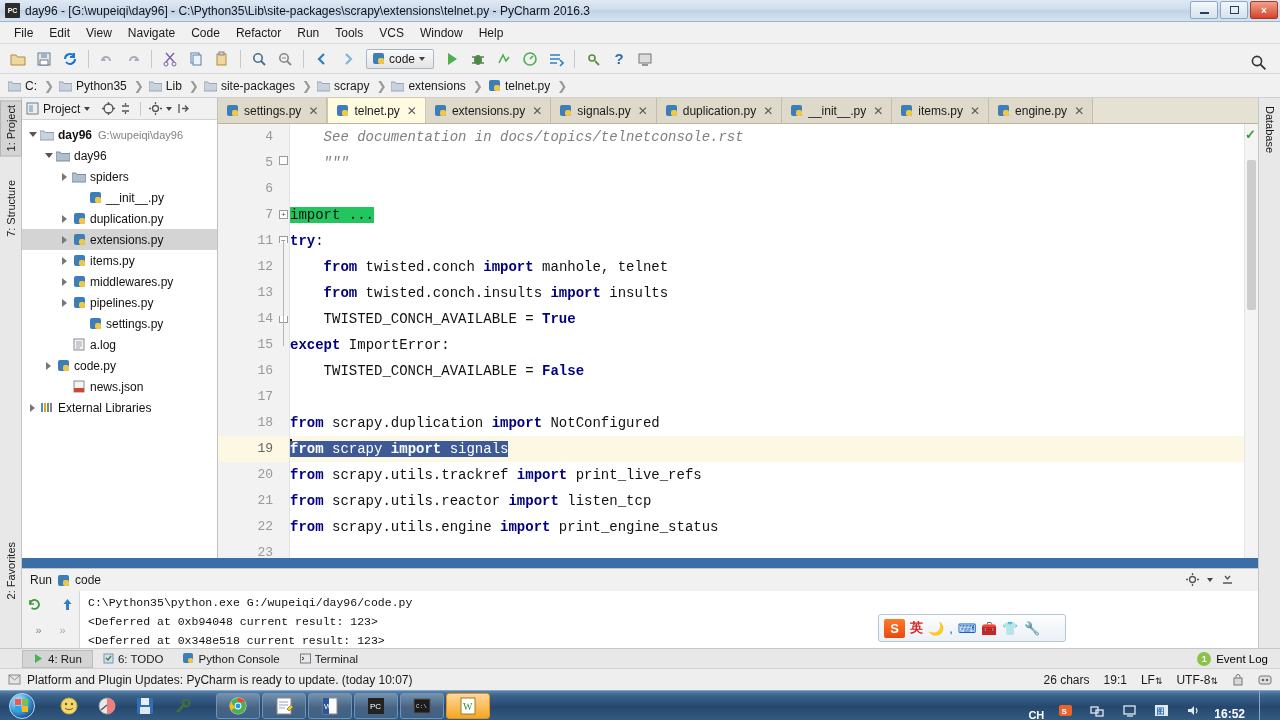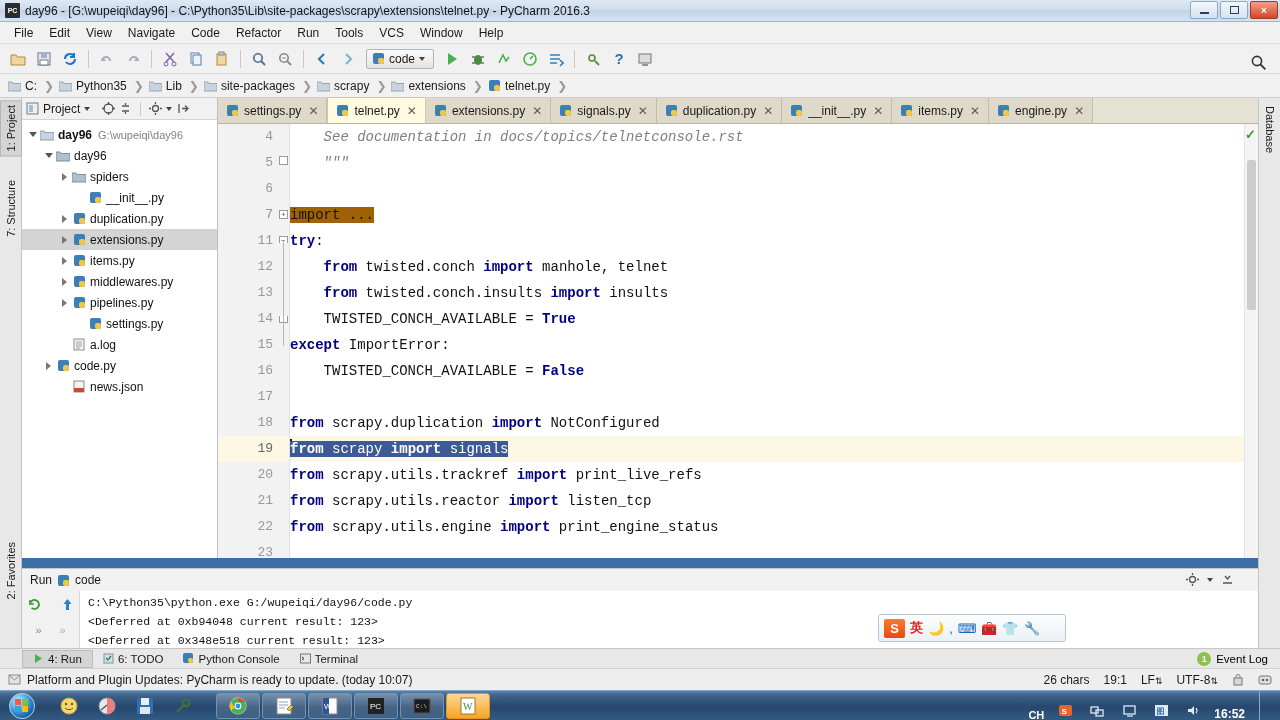--- a/index.html
+++ b/index.html
@@ -153,21 +153,21 @@
   .gutter-row.curr { background: #fcf8e3; }
   .fold {
     position: absolute; right: 1px; top: 8px; width: 9px; height: 9px;
     border: 1px solid #9a9a9a; background: #fff;
     font-size: 8px; line-height: 7px; text-align: center; color: #555;
     font-family: "Liberation Mono", monospace;
   }
   .foldline { position: absolute; right: 5px; width: 1px; background: #b6b6b6; }
   .kw { color: #000080; font-weight: bold; }
   .cmt { color: #808080; font-style: italic; }
-  .folded { background: #a16207; color: #111; }
+  .folded { background: #22c55e; color: #111; }
   .sel-text { background: #3d5a96; color: #fff; }
   .caret { display: inline-block; width: 2px; height: 17px; background: #111; vertical-align: -3px; margin-right: -2px; }
   .vscroll {
     position: absolute; right: 0; top: 0; width: 14px; height: 434px;
     background: #f4f4f4; border-left: 1px solid #e4e4e4;
   }
   .vthumb { position: absolute; left: 2px; top: 36px; width: 9px; height: 150px; background: #cdcdcd; border-radius: 2px; }
   .okmark { position: absolute; right: 2px; top: 3px; color: #3c9a3c; font-size: 13px; font-weight: bold; }
 
   
@@ -685,20 +685,34 @@
         <span class="ticon">
             <svg width="12" height="13">
               <rect x="1" y="1" width="10" height="11" fill="#f4f4f4" stroke="#8c8c8c"></rect>
               <rect x="1" y="8" width="10" height="4" fill="#c94a2e"></rect>
             </svg>
           </span>
         <span class="tlabel">news.json</span>
       </div>
 
 
+      <div class="trow" style="padding-left:4px">
+        <span class="tw">
+            <i class="arrow-r"></i>
+          </span>
+        <span class="ticon">
+            <svg width="14" height="13">
+              <rect x="1" y="2" width="2" height="9" fill="#4a90c4"></rect>
+              <rect x="4" y="2" width="2" height="9" fill="#e0a32e"></rect>
+              <rect x="7" y="2" width="2" height="9" fill="#59a14f"></rect>
+              <rect x="10" y="2" width="2" height="9" fill="#9a6fb0"></rect>
+            </svg>
+          </span>
+        <span class="tlabel">External Libraries</span>
+      </div>
     </div>
   </div>
 
   <div class="edtabs">
     <div class="etab">
       <svg width="13" height="13">
           <rect x="1" y="1" width="11" height="11" rx="2" fill="#3b7eb8"></rect>
           <rect x="6" y="6" width="6" height="6" rx="2" fill="#f2c744"></rect>
         </svg>
       <span>settings.py</span>

